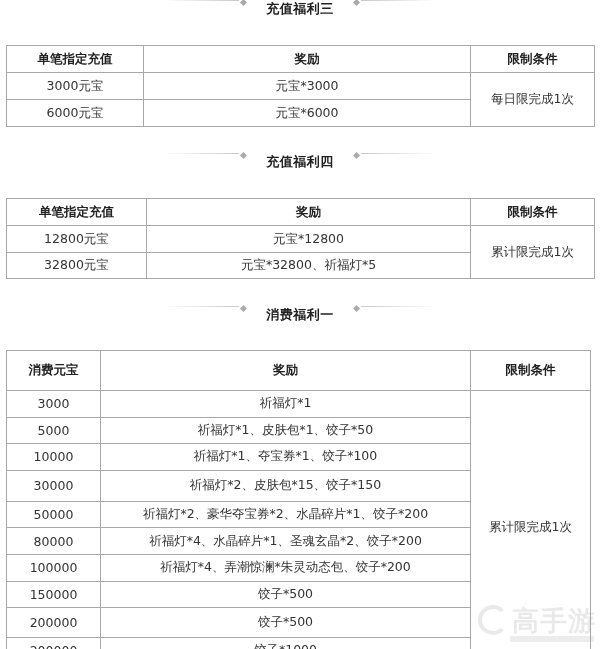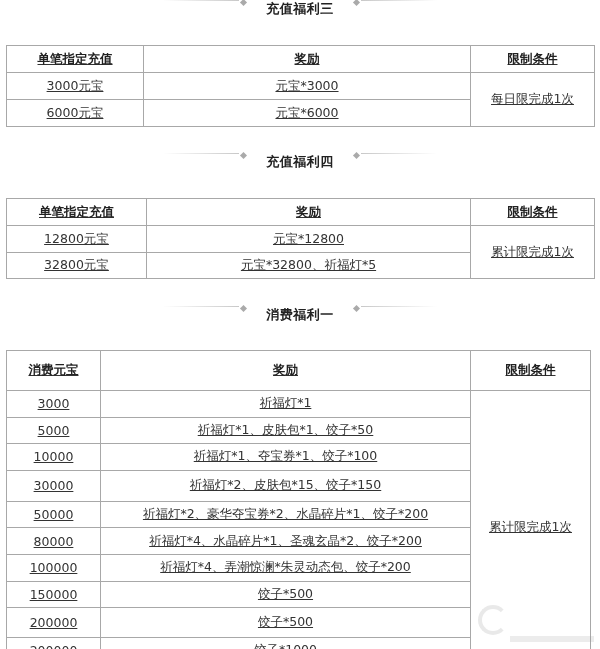--- a/index.html
+++ b/index.html
@@ -17,21 +17,21 @@
   }
   .section-title .line.right { background: linear-gradient(to left, rgba(200,200,200,0), #c8c8c8); }
   .section-title .diamond {
     width: 5px; height: 5px; background: #aaaaaa; transform: rotate(45deg); margin: 0 2px;
   }
   .section-title .text {
     font-size: 13px; font-weight: bold; color: #222222; margin: 0 18px; letter-spacing: 0.5px;
   }
   table.grid {
     position: absolute; border-collapse: collapse; table-layout: fixed;
-    font-size: 12.5px; color: #333333; text-decoration: underline;
+    font-size: 12.5px; color: #333333;
   }
   table.grid td, table.grid th {
     border: 1px solid #a8a8a8; text-align: center; vertical-align: middle;
     padding: 0; white-space: nowrap; overflow: hidden;
   }
   table.grid th { font-weight: bold; color: #222222; font-size: 12.5px; }
   .watermark {
     position: absolute; left: 478px; top: 603px; width: 118px; height: 42px;
     opacity: 0.18; pointer-events: none;
   }
@@ -171,14 +171,15 @@
   </tr>
   <tr style="height:26.6px;">
     <td>200000</td>
     <td>饺子*1000</td>
   </tr>
 </tbody>
   </table>
 
 <div class="watermark">
   <span class="g"></span>
+  <span class="wm-text">高手游</span>
   <span class="wm-url"></span>
 </div>
 
 </body></html>

